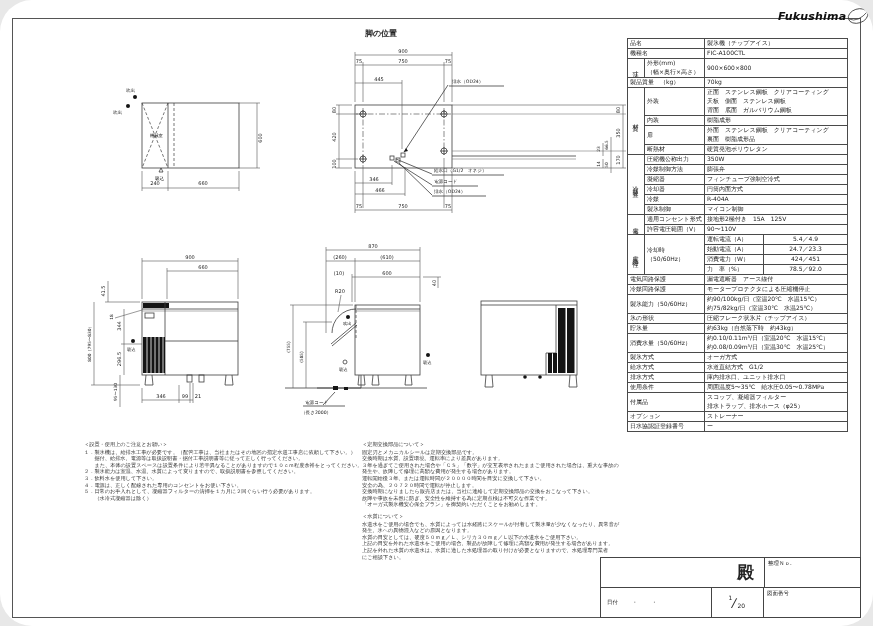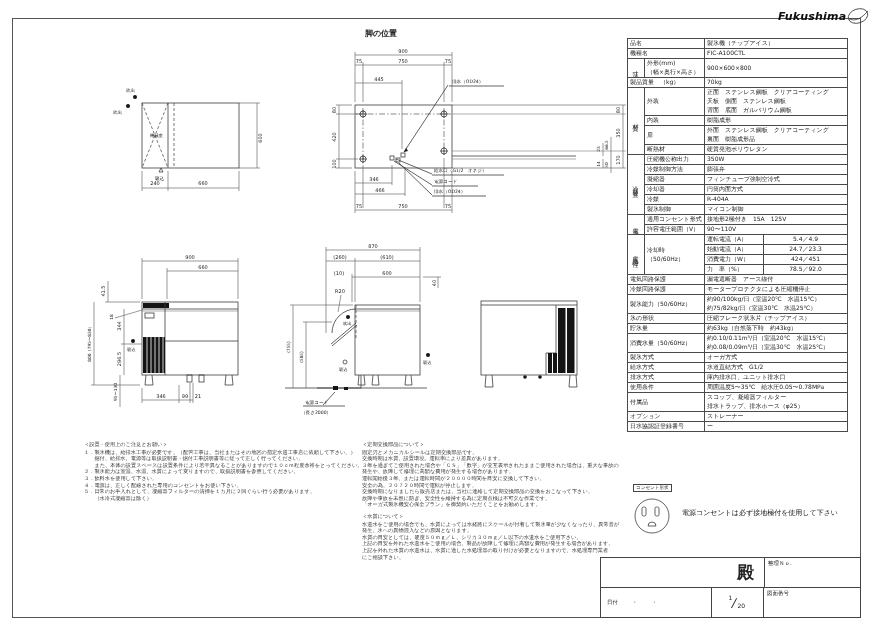--- a/index.html
+++ b/index.html
@@ -1,17 +1,17 @@
 <!DOCTYPE html>
 <html><head>
 <meta charset="utf-8">
 <style>
   html,body{margin:0;padding:0;background:#e8e8e8;}
   #sheet{position:relative;width:873px;height:626px;background:#ffffff;overflow:hidden;
-         font-family:"DejaVu Sans",sans-serif;color:#222;}
+         font-family:"DejaVu Sans",sans-serif;color:#222;border-radius:32px;}
   #frame{position:absolute;left:12px;top:18px;width:847px;height:598px;border:1px solid #555;}
   
   #logo{position:absolute;left:778px;top:4px;width:92px;height:24px;display:flex;align-items:center;}
   #logo .brand{font-size:11px;font-weight:bold;font-style:italic;letter-spacing:0.2px;color:#111;}
   
   svg{position:absolute;overflow:visible;}
   svg text{font-family:"DejaVu Sans",sans-serif;fill:#222;}
   .ln{stroke:#3c3c3c;stroke-width:0.8;fill:none;}
   .thin{stroke:#7a7a7a;stroke-width:0.6;fill:none;}
   .dash{stroke:#3c3c3c;stroke-width:0.7;fill:none;stroke-dasharray:3 2;}
@@ -516,30 +516,20 @@
     <div>「オーガ式製氷機安心保全プラン」を御契約いただくことをお勧めします。</div>
     <div class="hd" style="margin-top:5px">＜水質について＞</div>
     <div>水道水をご使用の場合でも、水質によっては水経路にスケールが付着して製氷量が少なくなったり、異常音が</div>
     <div>発生、氷への異物混入などの原因となります。</div>
     <div>水質の目安としては、硬度５０ｍｇ／Ｌ、シリカ３０ｍｇ／Ｌ以下の水道水をご使用下さい。</div>
     <div>上記の目安を外れた水道水をご使用の場合、製品が故障して修理に高額な費用が発生する場合があります。</div>
     <div>上記を外れた水質の水道水は、水質に適した水処理器の取り付けが必要となりますので、水処理専門業者</div>
     <div>にご相談下さい。</div>
   </div>
 
-  <div id="outletNote">
-    <div id="outletBadge">コンセント形状</div>
-    <svg width="44" height="44" viewBox="0 0 44 44" style="left:0;top:10px">
-      <circle cx="22" cy="22" r="17" class="ln" stroke-width="1.1"></circle>
-      <rect x="12" y="13" width="4" height="9" rx="1.5" class="ln"></rect>
-      <rect x="25" y="13" width="4" height="9" rx="1.5" class="ln"></rect>
-      <path d="M18 32 a4 4 0 0 1 8 0 Z" class="ln"></path>
-    </svg>
-    <div id="outletText">電源コンセントは必ず接地極付を使用して下さい</div>
-  </div>
 
   <div id="tblock">
     <div class="row row1">
       <div class="cell dono">殿</div>
       <div class="cell seiri">整理Ｎｏ.</div>
     </div>
     <div class="row">
       <div class="cell datecell">
         <span>日付</span>
         <span>・</span>

